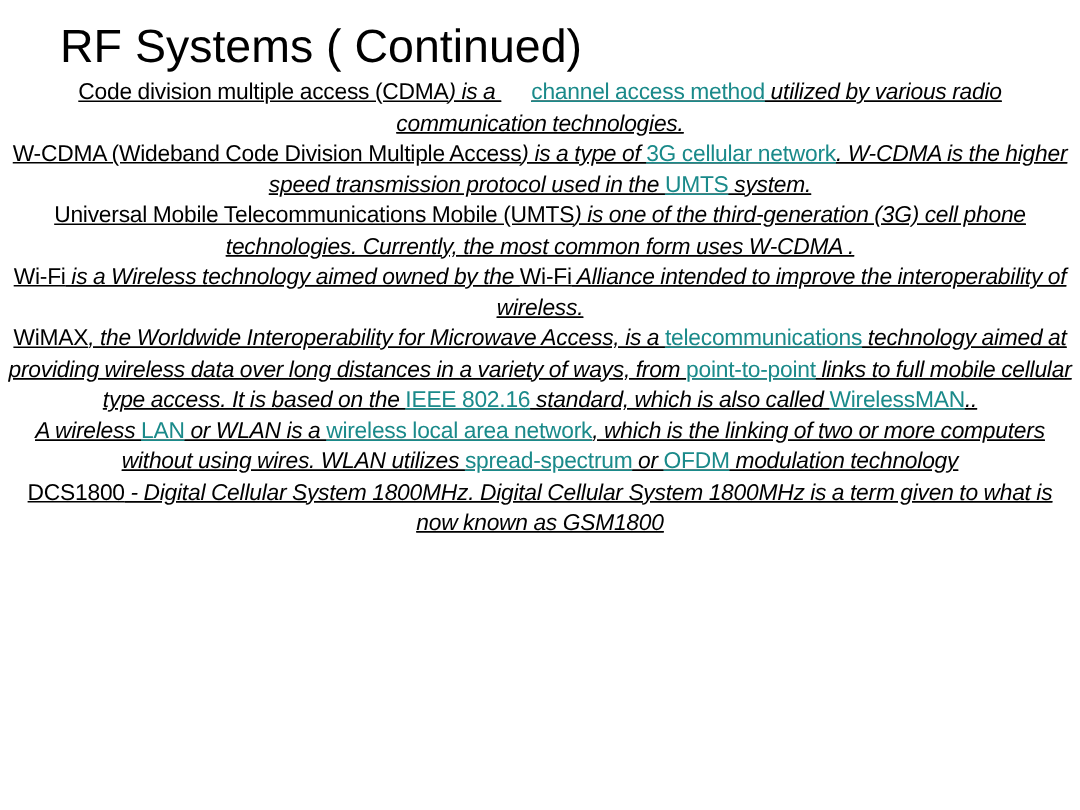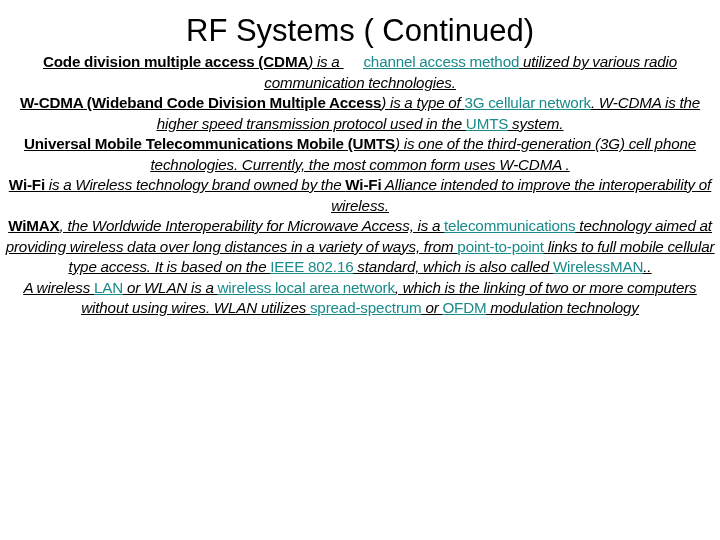--- a/index.html
+++ b/index.html
@@ -14,21 +14,21 @@
     overflow: hidden;
   }
   .slide {
     position: relative;
     width: 720px;
     height: 540px;
     background: #ffffff;
     box-sizing: border-box;
   }
   .slide-title {
-    text-align: center;
+    text-align: left;
     font-size: 31px;
     line-height: 38px;
     color: #000000;
     font-weight: normal;
     margin: 0;
     padding: 12px 40px 2px 40px;
     letter-spacing: 0px;
     white-space: nowrap;
   }
   .body-block {
@@ -40,21 +40,21 @@
     text-align: center;
     font-size: 15.2px;
     line-height: 20.5px;
     color: #000000;
     text-decoration: underline;
     text-underline-offset: 1px;
     letter-spacing: -0.15px;
     word-spacing: -0.3px;
   }
   .para b, .b {
-    font-weight: bold;
+    font-weight: normal;
   }
   .lnk {
     color: #1a8a8a;
     text-decoration: underline;
   }
   .plain {
     text-decoration: underline;
     font-style: italic;
   }
 </style>
@@ -62,18 +62,19 @@
 <body>
 
 <div class="slide">
 
   <h1 class="slide-title">RF Systems ( Continued)</h1>
 
   <div class="body-block">
     <p class="para"><span class="b">Code division multiple access (CDMA</span><span class="plain">) is a </span><span class="lnk" style="color: rgb(26, 138, 138); margin-left: 20px;">channel access method</span><span class="plain"> utilized by various radio communication technologies.</span></p>
     <p class="para"><span class="b">W-CDMA (Wideband Code Division Multiple Access</span><span class="plain">) is a type of </span><span class="lnk" style="color: rgb(26, 138, 138);">3G cellular network</span><span class="plain">. W-CDMA is the higher speed transmission protocol used in  the </span><span class="lnk" style="color: rgb(26, 138, 138);">UMTS</span><span class="plain"> system.</span></p>
     <p class="para"><span class="b">Universal Mobile Telecommunications Mobile (UMTS</span><span class="plain">) is one of the third-generation (3G) cell phone technologies. Currently, the most common form uses W-CDMA .</span></p>
-    <p class="para"><span class="b">Wi-Fi</span><span class="plain">  is a Wireless technology brand owned by the </span><span class="b">Wi-Fi</span><span class="plain"> Alliance intended to improve the interoperability of wireless.</span></p>
+    <p class="para"><span class="b">Wi-Fi</span><span class="plain">  is a Wireless technology aimed owned by the </span><span class="b">Wi-Fi</span><span class="plain"> Alliance intended to improve the interoperability of wireless.</span></p>
     <p class="para"><span class="b">WiMAX</span><span class="plain">, the Worldwide Interoperability for Microwave Access, is a </span><span class="lnk" style="color: rgb(26, 138, 138);">telecommunications</span><span class="plain"> technology aimed at providing wireless data over long distances in a variety of ways, from </span><span class="lnk" style="color: rgb(26, 138, 138);">point-to-point</span><span class="plain"> links to full mobile cellular type access. It is based on the </span><span class="lnk" style="color: rgb(26, 138, 138);">IEEE 802.16</span><span class="plain"> standard, which is also called </span><span class="lnk" style="color: rgb(26, 138, 138);">WirelessMAN</span><span class="plain">..</span></p>
     <p class="para"><span class="plain">A wireless </span><span class="lnk" style="color: rgb(26, 138, 138);">LAN</span><span class="plain"> or WLAN is a </span><span class="lnk" style="color: rgb(26, 138, 138);">wireless local area network</span><span class="plain">, which is the linking of two or more computers without using wires. WLAN utilizes </span><span class="lnk" style="color: rgb(26, 138, 138);">spread-spectrum</span><span class="plain"> or </span><span class="lnk" style="color: rgb(26, 138, 138);">OFDM</span><span class="plain"> modulation technology</span></p>
+    <p class="para"><span class="b">DCS1800</span><span class="plain"> - Digital Cellular System 1800MHz. Digital Cellular System 1800MHz is a term given to what is now known as GSM1800</span></p>
   </div>
 
 </div>
 
 </body></html>

